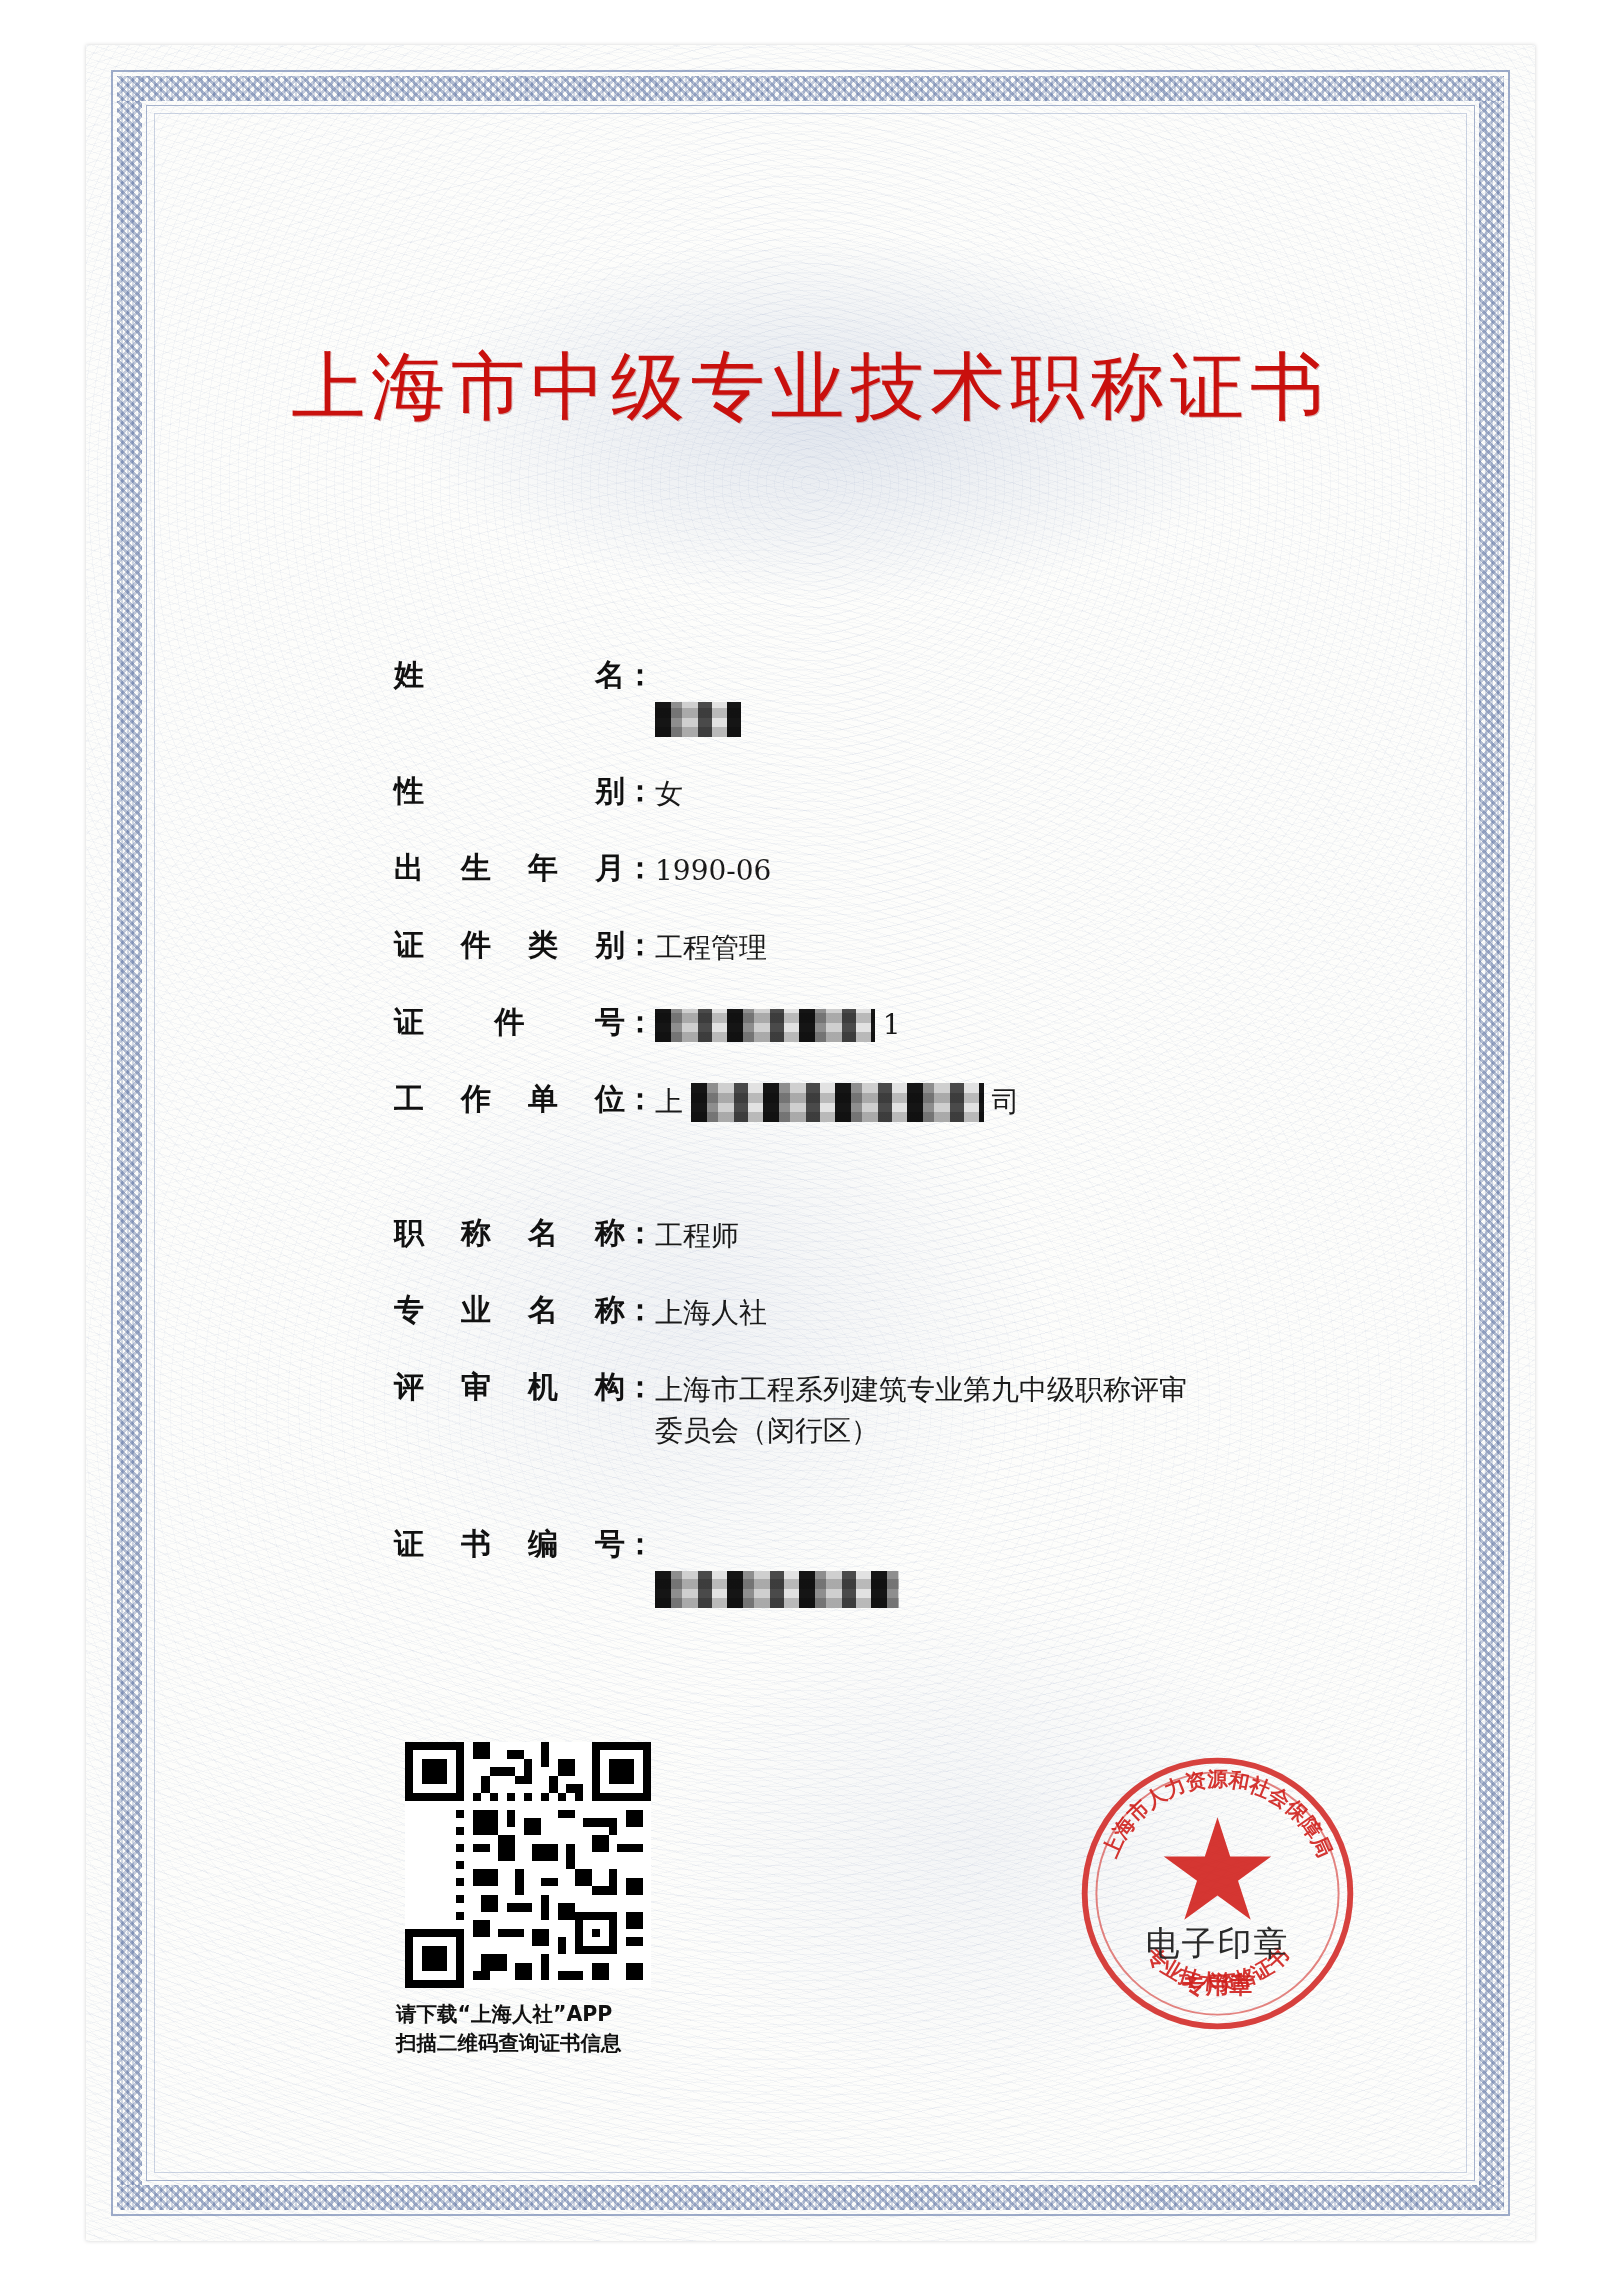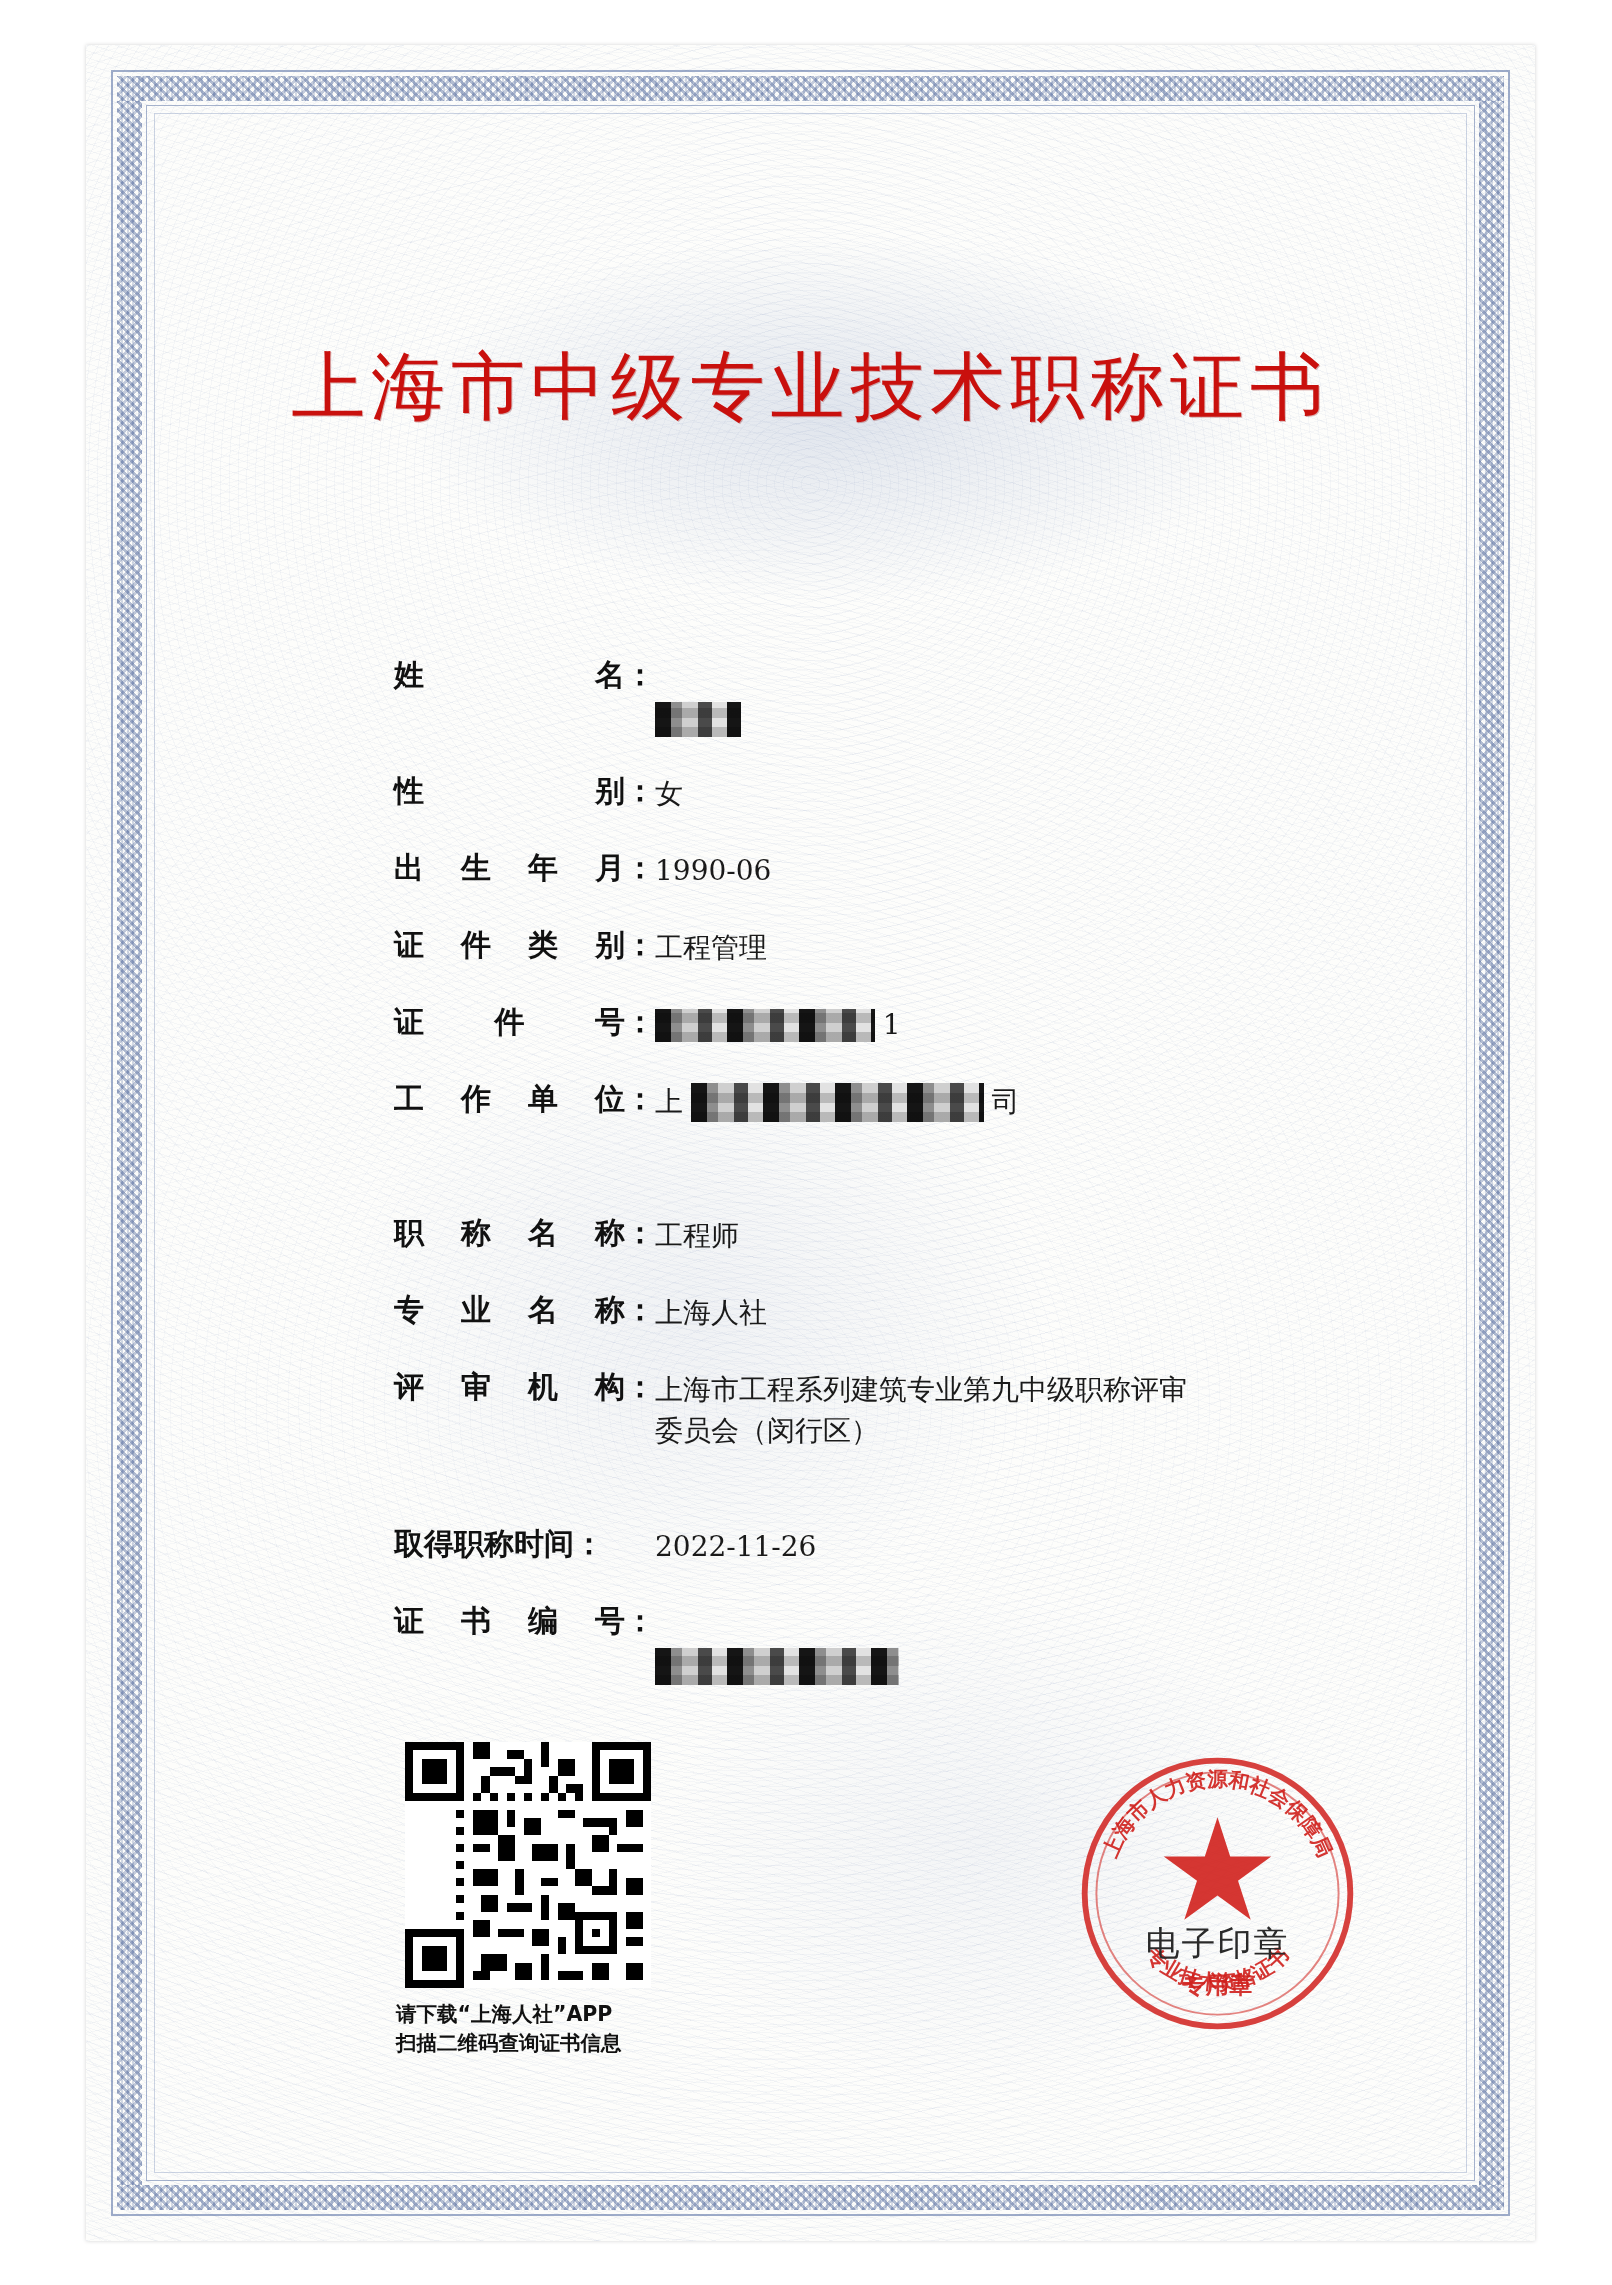--- a/index.html
+++ b/index.html
@@ -318,24 +318,20 @@
           <span>审</span>
           <span>机</span>
           <span>构：</span>
       </div>
       <div class="field-value">上海市工程系列建筑专业第九中级职称评审
 委员会（闵行区）</div>
     </div>
 
     <div class="gap-md"></div>
 
-    <div class="field-row">
-      <div class="field-label">取得职称时间：</div>
-      <div class="field-value">2022-11-26</div>
-    </div>
 
     <div class="field-row">
       <div class="field-label spread">
         <span>证</span>
           <span>书</span>
           <span>编</span>
           <span>号：</span>
       </div>
       <div class="field-value">
         <span class="redact certno"></span>

